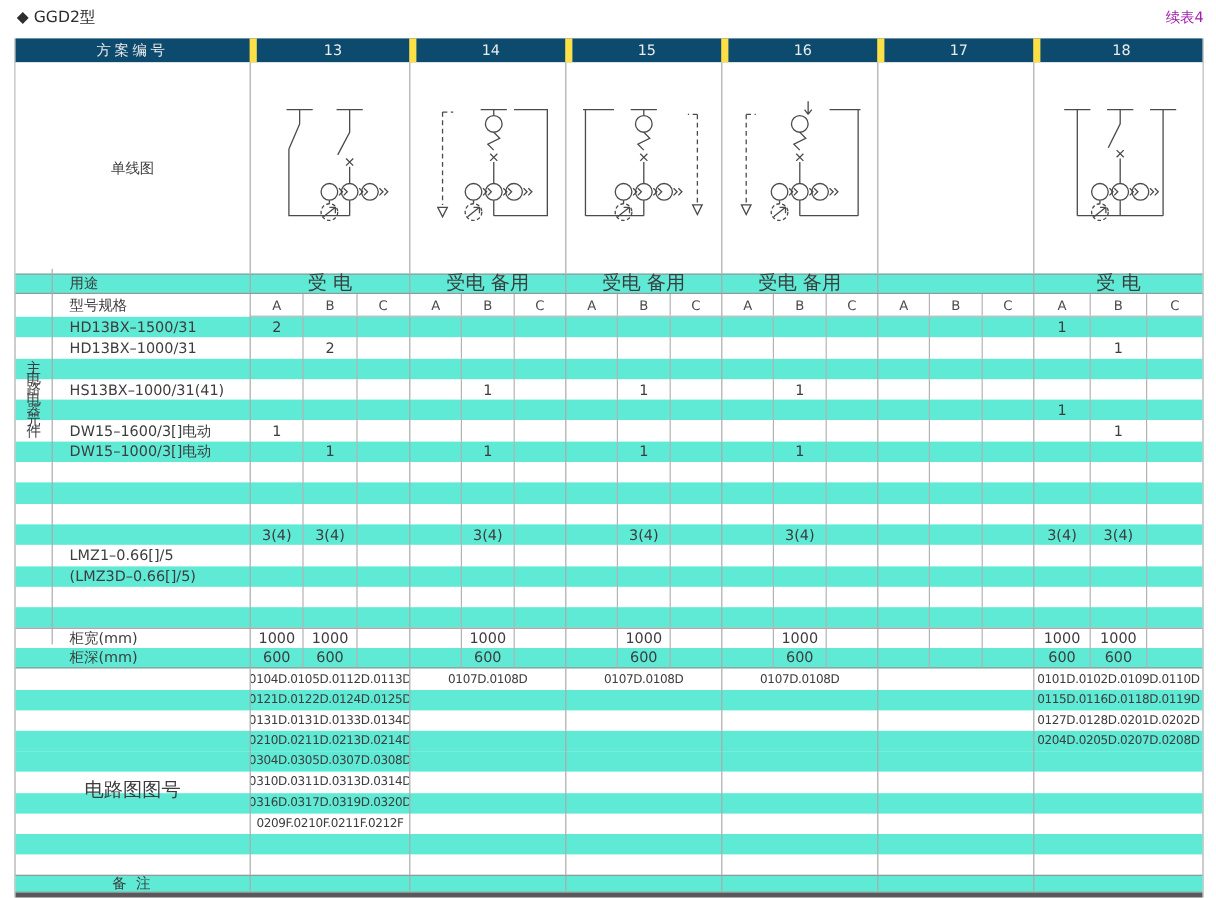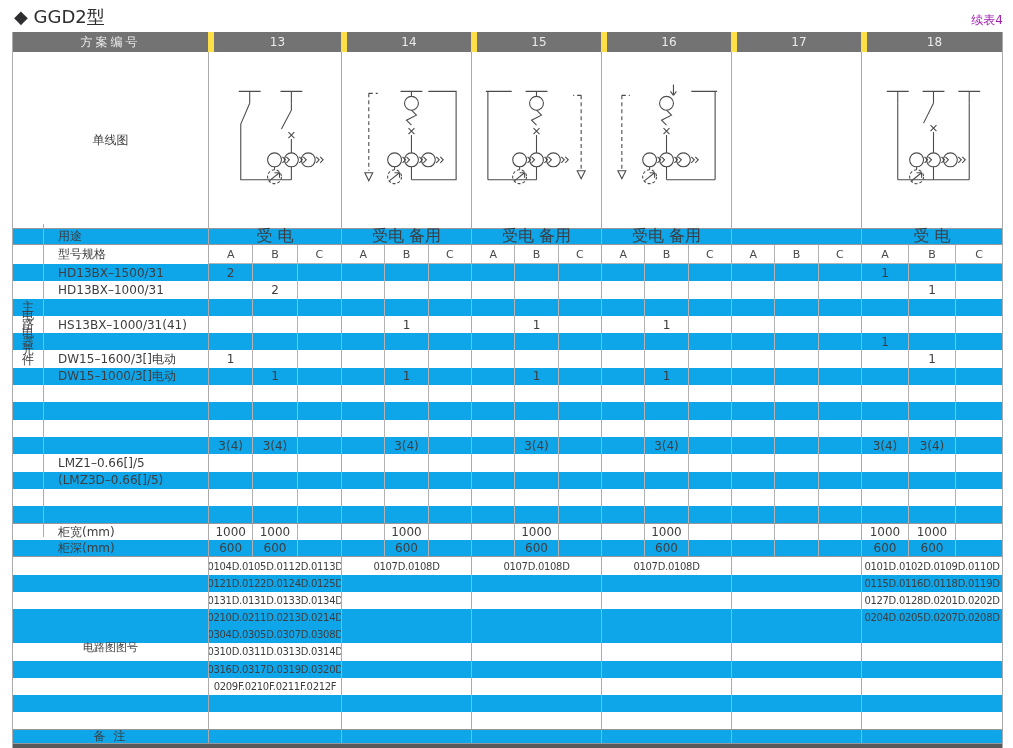--- a/index.html
+++ b/index.html
@@ -1,29 +1,29 @@
 <!DOCTYPE html>
 <html><head>
 <meta charset="utf-8">
 <style>
 *{box-sizing:border-box;margin:0;padding:0}
 html,body{width:1013px;height:748px}
 body{position:relative;background:#ffffff;font-family:"DejaVu Sans",sans-serif;color:#3d3d3f;font-size:12px;overflow:hidden}
 .titlebar{position:absolute;left:14px;right:10px;top:5px;display:flex;justify-content:space-between;align-items:flex-end}
-.page-title{font-size:18px;color:#2e2e30}
+.page-title{font-size:13px;color:#2e2e30}
 .cont-note{font-size:12px;color:#a21caf}
 .table{position:absolute;left:12px;top:32px;width:991px;border-left:1px solid #ababad;border-right:1px solid #ababad;background:#fff;box-sizing:content-box;width:989px}
 .trow{display:flex;width:100%}
-.pink{background:#0ea5e9}
+.pink{background:#5eead4}
 .cell{display:flex;align-items:center}
 .label-cell{width:195px;padding-left:45px}
 .c13{width:133px}.c14{width:130px}.c15{width:130px}.c16{width:130px}.c17{width:130px}.c18{width:141px}
 .dcell{border-left:1px solid #ababad;justify-content:center}
 
-.header-row{height:20px;background:#737373;color:#ebebec}
+.header-row{height:20px;background:#0c4a6e;color:#ebebec}
 .header-row .cell{justify-content:center;padding-left:0}
 .header-row .cell + .cell{border-left:6px solid #fde047}
 .header-row .label-cell{letter-spacing:3px}
 
 .diagram-row{height:176px;background:#fff}
 .diagram-row .label-cell{justify-content:center;padding-left:0}
 
 .usage-row{height:17px;border-top:1px solid #98989a;border-bottom:1px solid #98989a}
 .usage-row .dcell{font-size:16px}
 
@@ -34,21 +34,21 @@
 .subwrap{padding:0}
 .subcell{flex:1 1 0;height:100%;display:flex;align-items:center;justify-content:center;overflow:hidden}
 .subcell + .subcell{border-left:1px solid #b3b3b5}
 .dimrow{height:17px}
 .dim-top{border-top:1px solid #98989a}
 .dim-bottom{border-bottom:1px solid #98989a}
 
 #circuit-section{position:relative}
 .cline{height:17.2px}
 .cnum{font-size:10px;letter-spacing:-0.3px;white-space:nowrap;overflow:hidden}
-.circuit-label{position:absolute;left:0;top:4px;width:195px;height:100%;display:flex;align-items:center;justify-content:center;font-size:11px;pointer-events:none}
+.circuit-label{position:absolute;left:0;top:15px;width:195px;height:100%;display:flex;align-items:center;justify-content:center;font-size:16px;pointer-events:none}
 
 .remark-row{height:15px;border-top:1px solid #98989a;border-bottom:1px solid #98989a}
 .remark-row .label-cell{justify-content:center;padding-left:0;letter-spacing:2px}
 .bottom-bar{height:7px;background:#59595b;width:100%}
 
 .side-strip{position:absolute;left:0;top:192px;width:31px;height:312.5px;border-right:1px solid #ababad;display:flex;justify-content:center;padding-top:66px;pointer-events:none}
 .vtext{writing-mode:vertical-lr;text-orientation:upright;letter-spacing:9px;font-size:12px;color:#3d3d3f;line-height:1}
 svg{display:block}
 </style>
 </head>

